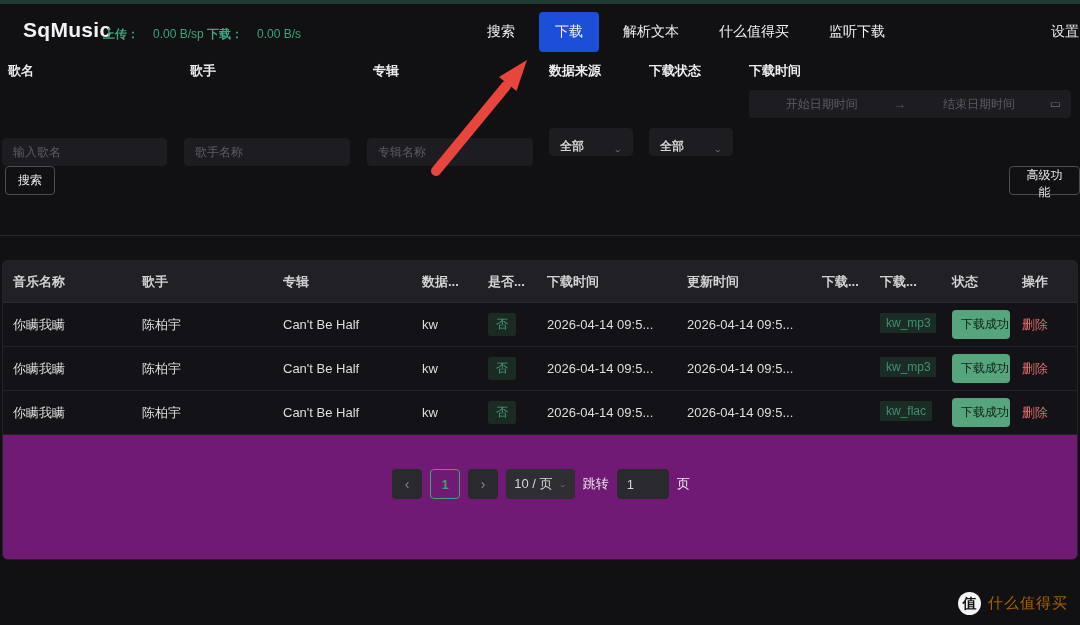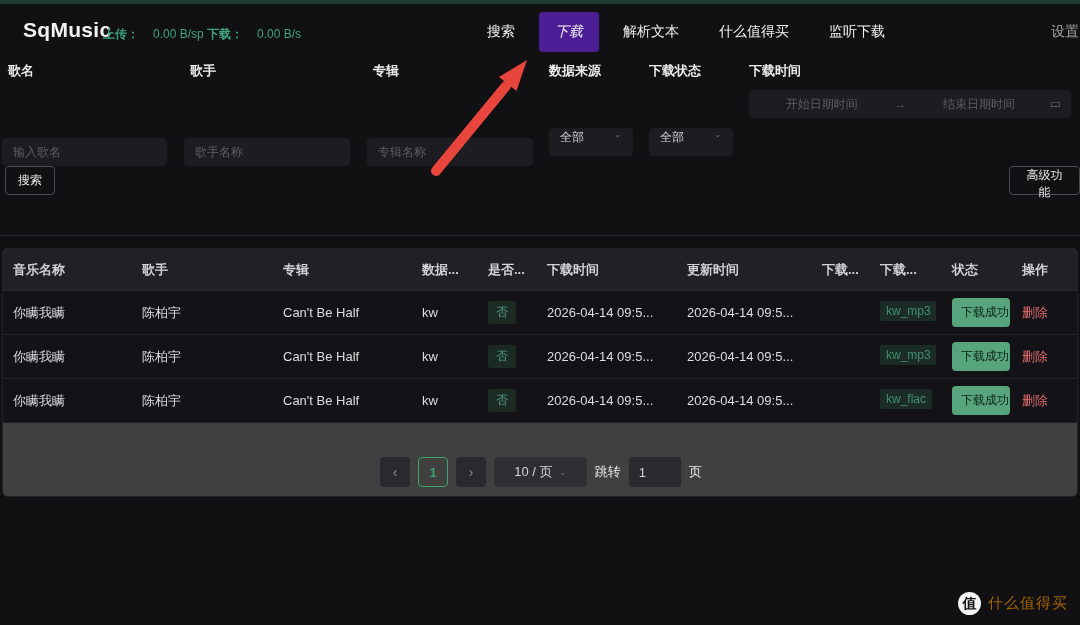--- a/index.html
+++ b/index.html
@@ -11,53 +11,53 @@
   }
   .topstrip { position:absolute; top:0; left:0; width:1080px; height:4px; background:#203b33; }
 
   
   .topbar { position:absolute; top:4px; left:15px; width:1080px; height:52px; }
   .logo { position:absolute; left:8px; top:14px; font-size:21px; font-weight:800; color:#f2f2f2; letter-spacing:.3px; }
   .speeds { position:absolute; left:88px; top:22px; font-size:12px; color:#3fa37c; white-space:nowrap; }
   .speeds b { font-weight:700; margin-right:14px; }
   .nav { position:absolute; left:456px; top:8px; display:flex; align-items:center; }
   .nav-item { font-size:14px; color:#f0f0f0; padding:11px 16px; border-radius:4px; cursor:pointer; white-space:nowrap; margin-right:8px; }
-  .nav-item.active { background:#4c1d95;font-style:italic; }
-  .settings { position:absolute; right:16px; top:19px; font-size:14px; color:#a3a3a3; cursor:pointer; }
+  .nav-item.active { background:#1d4ed8; }
+  .settings { position:absolute; right:16px; top:19px; font-size:14px; color:#e5e5e5; cursor:pointer; }
 
   
   .filters { position:absolute; top:62px; left:0; width:1080px; }
   .fgroup { position:absolute; top:0; }
   .flabel { font-size:13px; font-weight:700; color:#ededef; margin-bottom:10px; display:block; }
   .finput, .fselect {
     height:28px; background:#1d1d21; border:1px solid #1d1d21; border-radius:4px;
     color:#cfcfd1; font-size:12px; padding:0 10px; outline:none;
     font-family:"Liberation Sans","DejaVu Sans",sans-serif;
     margin-top:48px;
   }
   .finput::placeholder { color:#5c5c61; }
-  .fselect { display:flex; align-items:flex-start; justify-content:space-between; cursor:pointer; }
+  .fselect { display:flex; align-items:flex-end; justify-content:space-between; cursor:pointer;font-weight:bold; }
   .fselect .val { color:#d6d6d8; }
   .chev { color:#6a6a70; font-size:10px; transform:scaleY(.8); }
   .drange { display:flex; align-items:center; height:28px; background:#1d1d21; border-radius:4px; padding:0 10px; }
   .drange .ph { color:#5c5c61; font-size:12px; flex:1; text-align:center; white-space:nowrap; }
   .drange .arr { color:#5c5c61; font-size:12px; padding:0 10px; }
   .drange .cal { color:#6a6a70; font-size:12px; margin-left:8px; }
 
   .btn-outline {
     position:absolute; height:29px; background:transparent; border:1px solid #4c4c52;
     border-radius:4px; color:#e9e9eb; font-size:12px; padding:0 12px; cursor:pointer;
     font-family:"Liberation Sans","DejaVu Sans",sans-serif;
   }
   .divider { position:absolute; top:235px; left:0; width:1080px; height:1px; background:#27272b; }
 
   
   .card {
-    position:absolute; top:248px; left:2px; width:1076px; height:249px;
-    background:#404040; border:1px solid #232328; border-radius:6px; overflow:hidden;
+    position:absolute; top:260px; left:2px; width:1076px; height:300px;
+    background:#701a75; border:1px solid #232328; border-radius:6px; overflow:hidden;
   }
   .thead { display:flex; height:42px; align-items:center; background:#202025; color:#d2d2d5;
            font-size:13px; font-weight:700; border-bottom:1px solid #2a2a2f; }
   .trow { display:flex; height:44px; align-items:center; font-size:13px; color:#dededf;
           border-bottom:1px solid #222227; background:#131317; }
   .cell { padding-left:10px; overflow:hidden; white-space:nowrap; flex:none; }
   .c-name{width:129px;} .c-artist{width:141px;} .c-album{width:139px;} .c-src{width:66px;}
   .c-paid{width:59px;} .c-dt{width:140px;} .c-ut{width:135px;} .c-dl1{width:58px;}
   .c-dl2{width:72px;} .c-st{width:70px;} .c-op{width:60px;}
   .tag-paid { display:inline-block; background:#1b2b24; color:#4d9b77; font-size:12px;
@@ -71,21 +71,21 @@
   .link-del { color:#e06c6c; cursor:pointer; font-size:13px; }
 
   
   .pager { position:absolute; left:0; width:1076px; top:200px; height:46px;
            display:flex; align-items:center; justify-content:center; gap:8px; }
   .pg-btn { width:30px; height:30px; background:#29292e; border:none; border-radius:4px;
             color:#8a8a90; font-size:14px; cursor:pointer; }
   .pg-cur { width:30px; height:30px; background:transparent; border:1px solid #3da36f; border-radius:4px;
             color:#3da36f; font-size:13px; font-weight:700; display:flex; align-items:center; justify-content:center; }
   .pg-size { height:30px; background:#2e2e33; border-radius:4px; color:#d6d6d8; font-size:13px;
-             display:flex; align-items:center; padding:0 20px; gap:6px; cursor:pointer; }
+             display:flex; align-items:center; padding:0 8px; gap:6px; cursor:pointer; }
   .pg-label { color:#eaeaec; font-size:13px; }
   .pg-input { width:52px; height:30px; background:#29292e; border:none; border-radius:4px;
               color:#d6d6d8; font-size:13px; text-align:left; padding:0 10px; outline:none;
               font-family:"Liberation Sans","DejaVu Sans",sans-serif; }
 
   
   .arrow-svg { position:absolute; left:0; top:0; width:1080px; height:625px; pointer-events:none; }
   .watermark { position:absolute; right:12px; bottom:10px; display:flex; align-items:center; gap:7px; }
   .wm-circle { width:23px; height:23px; background:#f4f4f4; border-radius:50%; color:#111;
                font-size:14px; font-weight:700; display:flex; align-items:center; justify-content:center; }

